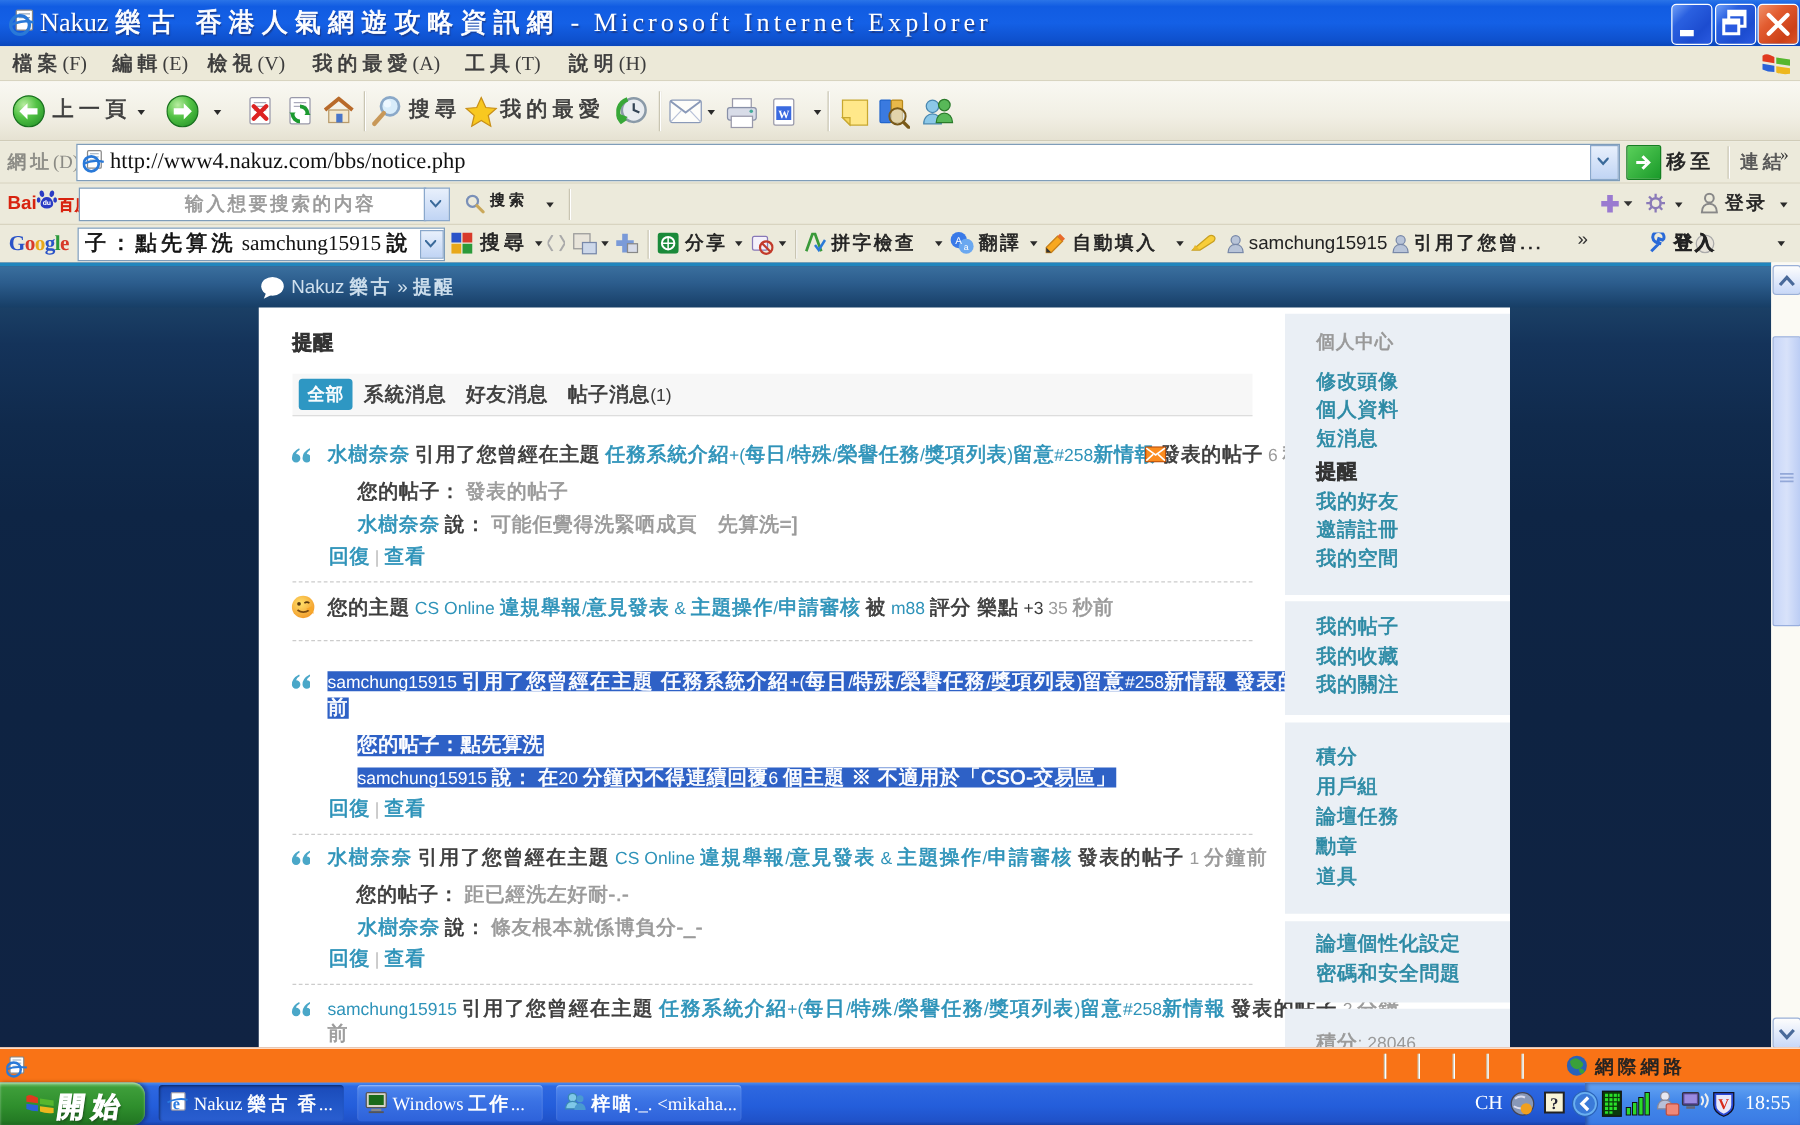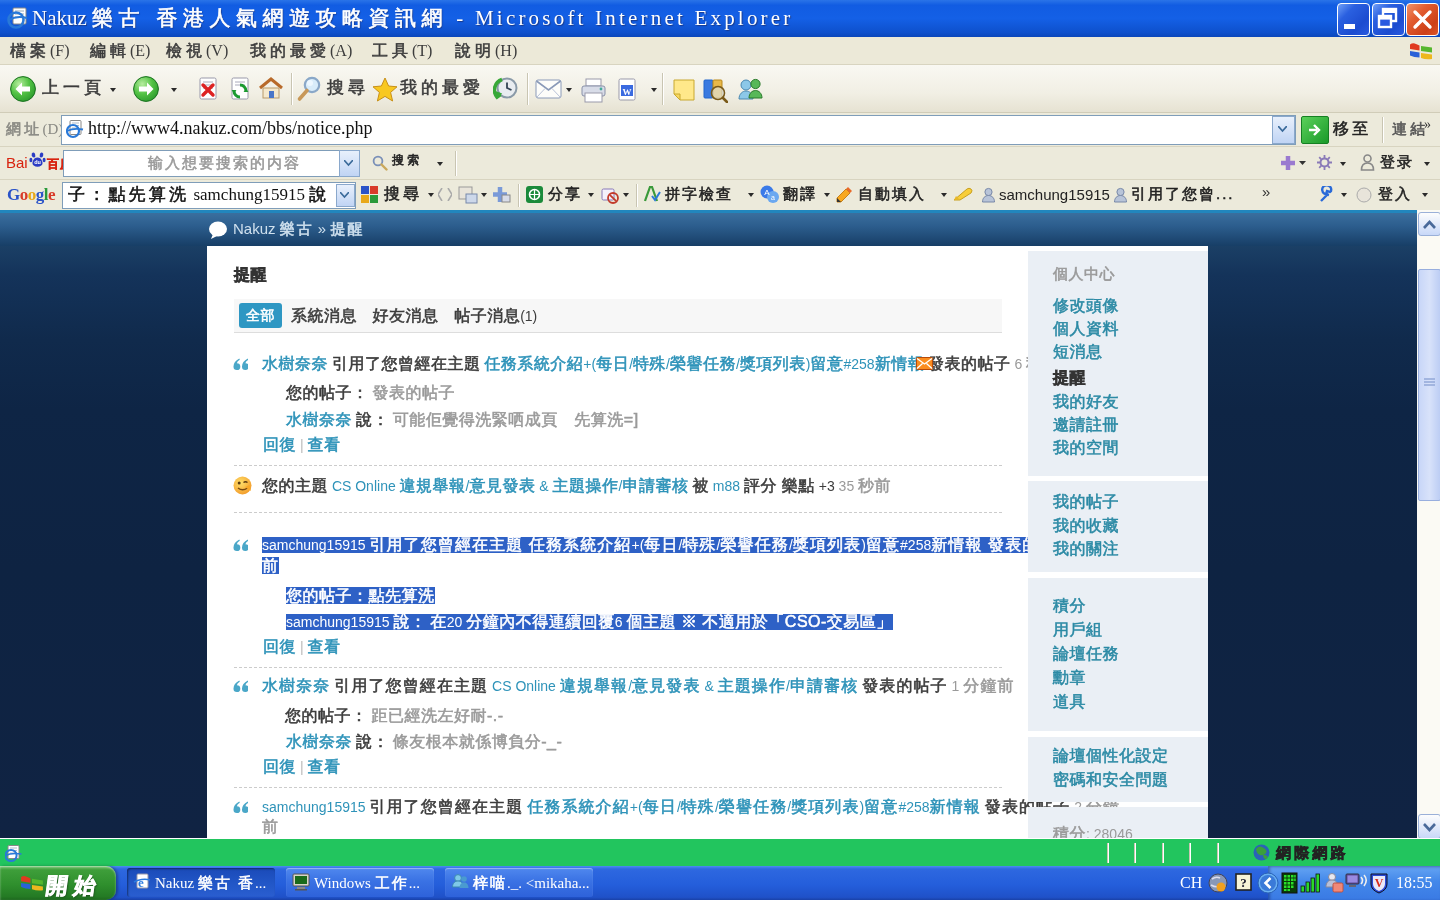--- a/index.html
+++ b/index.html
@@ -15,21 +15,21 @@
 #menubar{left:0;top:37px;width:1440px;height:27px;background:#ece9d8;border-bottom:1px solid #d8d4c0;}
 #toolbar{left:0;top:65px;width:1440px;height:47px;background:linear-gradient(180deg,#f9f8f2 0%,#f1efe4 60%,#e6e2d2 100%);border-bottom:1px solid #d0ccb8;}
 #addrbar{left:0;top:113px;width:1440px;height:33px;background:#eceadb;border-bottom:1px solid #d8d4c0;}
 #baidubar{left:0;top:147px;width:1440px;height:32px;background:#eceadb;border-bottom:1px solid #d8d4c0;}
 #googlebar{left:0;top:180px;width:1440px;height:30px;background:#eceadb;}
 #page{left:0;top:210px;width:1417px;height:628px;background:linear-gradient(180deg,#29587f 0px,#1b4066 35px,#14335a 65px,#102a4c 130px,#0e2545 200px,#0e2342 360px,#102343 628px);overflow:hidden;}
 #topline{left:0;top:0;width:1417px;height:3px;background:#2186bd;}
 #crumb{left:0;top:3px;width:1417px;height:33px;background:linear-gradient(180deg,#3a6f9e 0%,#2c5d8d 40%,#173e66 100%);}
 #panel{left:207px;top:36px;width:1001px;height:592px;background:#fff;}
 #scroll{left:1417px;top:210px;width:23px;height:628px;background:#fbfaf4;}
-#statusbar{left:0;top:838px;width:1440px;height:28px;background:#22c55e;border-top:1px solid #fff;font-weight:bold;}
+#statusbar{left:0;top:838px;width:1440px;height:28px;background:#f97316;border-top:1px solid #fff;}
 #taskbar{left:0;top:866px;width:1440px;height:34px;background:linear-gradient(180deg,#4a8ef2 0%,#2e68e0 9%,#245edb 55%,#1f51c8 92%,#1941a8 100%);}
 .tbtn{position:absolute;top:2px;height:29px;border-radius:3px;color:#fff;font-size:14px;}
 .sep{position:absolute;width:1px;background:#c9c5b2;border-right:1px solid #fff;}
 .caret{display:inline-block;width:0;height:0;border-left:3.5px solid transparent;border-right:3.5px solid transparent;border-top:4px solid #2a2a2a;vertical-align:middle;}
 .tline{position:absolute;white-space:nowrap;font-size:14px;}
 #panel .ls2{font-size:16px;letter-spacing:0.5px;line-height:14px;}
 #panel .lw .ls2{letter-spacing:1.1px;}
 </style></head>
 <body>
 <div id="titlebar" class="abs">
@@ -181,21 +181,21 @@
       <svg style="position:absolute;left:5px;top:5px" width="16" height="16">
         <path d="M2 8h8M7 3l5 5-5 5" stroke="#fff" stroke-width="2.4" fill="none"></path>
       </svg>
     </div>
   <div class="abs ser ls3" style="left:1333px;top:6px;font-size:16px;color:#222;">移至</div>
   <div class="sep" style="left:1382px;top:4px;height:26px;"></div>
   <div class="abs ser ls3" style="left:1392px;top:7px;font-size:15px;color:#555;">連結</div>
   <div class="abs ser" style="left:1424px;top:4px;font-size:14px;color:#333;">»</div>
 </div>
 <div id="baidubar" class="abs">
-  <div class="abs" style="left:6px;top:7px;font-size:15px;font-weight:normal;color:#d8230f;white-space:nowrap;">Bai</div>
+  <div class="abs" style="left:6px;top:7px;font-size:15px;font-weight:bold;color:#d8230f;white-space:nowrap;">Bai</div>
   <svg class="abs" style="left:29px;top:4px" width="17" height="17" viewBox="0 0 17 17">
       <g fill="#2b3cc4">
         <ellipse cx="4.5" cy="4" rx="1.8" ry="2.6" transform="rotate(-12 4.5 4)"></ellipse>
         <ellipse cx="12.5" cy="4" rx="1.8" ry="2.6" transform="rotate(12 12.5 4)"></ellipse>
         <ellipse cx="1.9" cy="9" rx="1.5" ry="2.2"></ellipse>
         <ellipse cx="15.1" cy="9" rx="1.5" ry="2.2"></ellipse>
         <path d="M8.5 6.5q3.2 0 4.6 3.4q1.2 3-0.8 4.6q-1.6 1.2-3.8 1.2t-3.8-1.2q-2-1.6-0.8-4.6q1.4-3.4 4.6-3.4z"></path>
       </g>
       <text x="8.5" y="13" font-size="5.5" font-weight="bold" fill="#fff" text-anchor="middle" font-family="Liberation Sans">du</text>
     </svg>
@@ -310,21 +310,21 @@
     </svg>
   <div class="abs ls2" style="left:1131px;top:5px;font-size:15px;color:#222;">引用了您曾...</div>
   <div class="abs" style="left:1262px;top:3px;font-size:15px;color:#333;">»</div>
   <svg class="abs" style="left:1318px;top:6px" width="18" height="18" viewBox="0 0 18 18">
       <path d="M3 15L10 8a4.5 4.5 0 1 1 3-3l-1 1-3-1-1 3 3 1" fill="none" stroke="#2a6ad8" stroke-width="2.4"></path>
     </svg>
   <span class="caret abs" style="left:1341px;top:13px;"></span>
   <svg class="abs" style="left:1356px;top:7px" width="16" height="16" viewBox="0 0 16 16">
       <circle cx="8" cy="8" r="7" fill="#e8e4da" stroke="#aaa"></circle>
     </svg>
-  <div class="abs ls2" style="left:1378px;top:5px;font-size:15px;color:#222;">登入</div>
+  <div class="abs ls2" style="left:1339px;top:5px;font-size:15px;color:#222;font-weight:bold;">登入</div>
   <span class="caret abs" style="left:1422px;top:13px;"></span>
 </div>
 <div id="page" class="abs">
   <div id="topline" class="abs"></div>
   <div id="crumb" class="abs">
     <svg class="abs" style="left:208px;top:8px" width="20" height="19" viewBox="0 0 20 19">
         <ellipse cx="10" cy="8" rx="9" ry="7.5" fill="#fff"></ellipse>
         <path d="M5 13l-2 5 6-3z" fill="#fff"></path>
       </svg>
     <div class="abs" style="left:233px;top:7px;font-size:15px;color:#cfe0ee;white-space:nowrap;">Nakuz <span class="ls2">樂古</span> » <span class="ls2">提醒</span></div>

